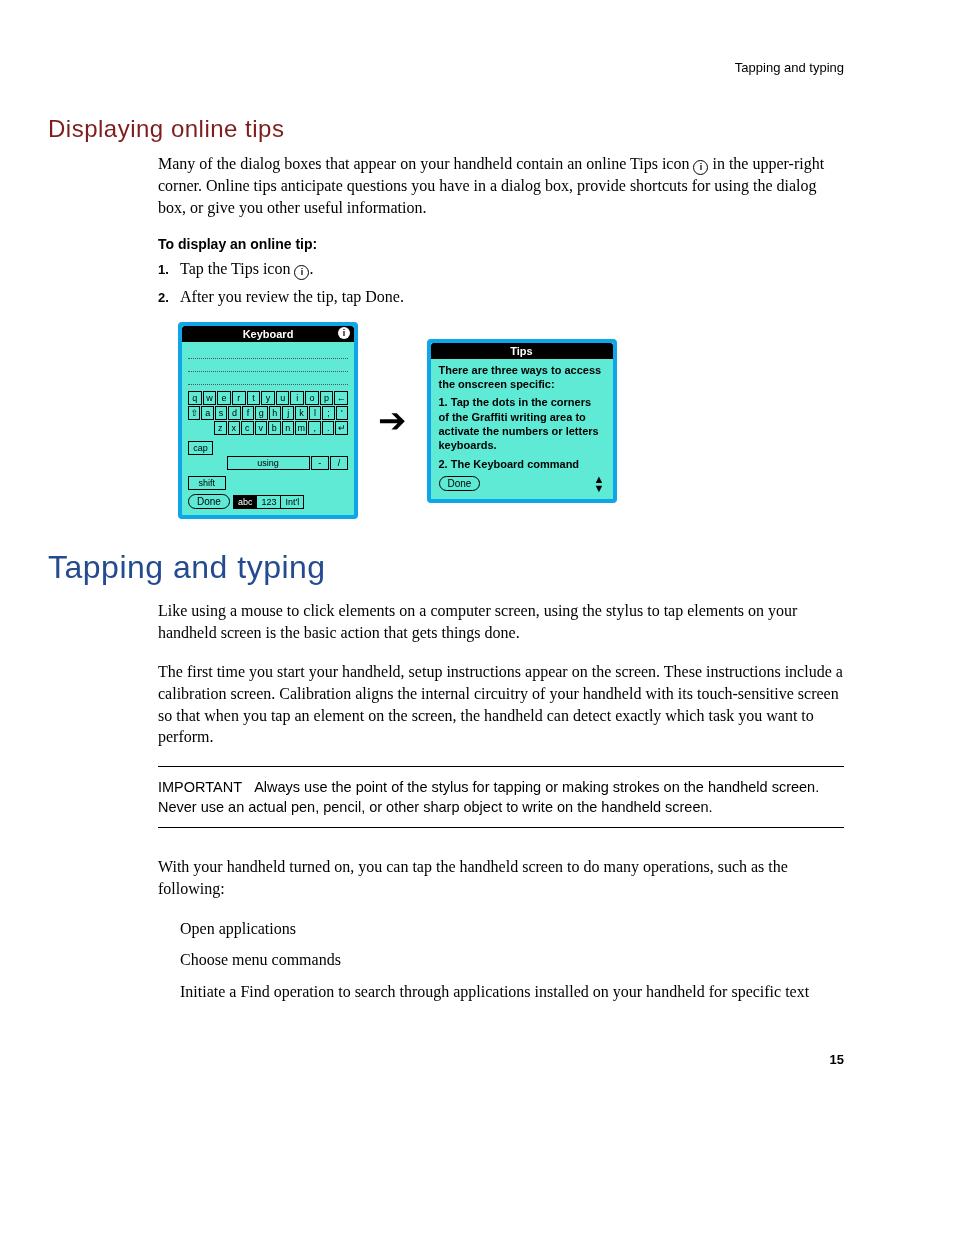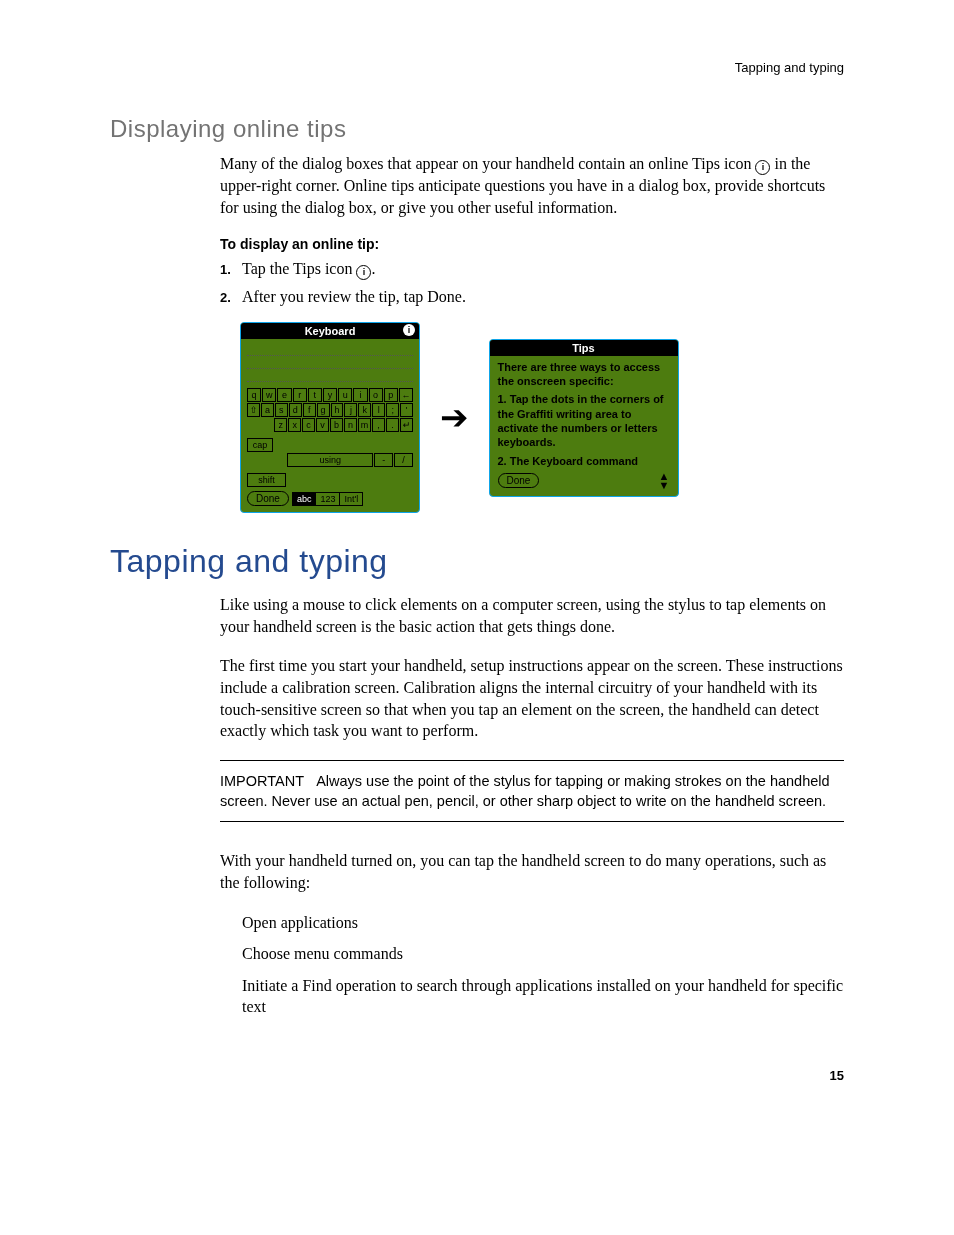--- a/index.html
+++ b/index.html
@@ -4,33 +4,33 @@
 <style>
   body {
     margin: 0;
     padding: 0;
     font-family: "Palatino Linotype", Palatino, "Book Antiqua", Georgia, serif;
     color: #000;
     background: #fff;
     width: 954px;
   }
   .page {
-    padding: 60px 110px 60px 110px;
+    padding: 60px 110px 60px 48px;
     box-sizing: border-box;
   }
   .running-head {
     text-align: right;
     font-family: Arial, Helvetica, sans-serif;
     font-size: 13px;
     margin-bottom: 40px;
   }
   h2.section-heading {
     font-family: Arial, Helvetica, sans-serif;
     font-weight: 400;
-    color: #737373;
+    color: #7f1d1d;
     font-size: 24px;
     margin: 0 0 10px 0;
     letter-spacing: 0.5px;
     font-stretch: condensed;
   }
   h1.section-title {
     font-family: Arial, Helvetica, sans-serif;
     font-weight: 400;
     color: #244a8f;
     font-size: 32px;
@@ -71,23 +71,23 @@
     flex: 0 0 22px;
     padding-top: 2px;
   }
   .figure-row {
     display: flex;
     align-items: center;
     gap: 20px;
     margin: 10px 0 20px 20px;
   }
   .palm-box {
-    border: 1px solid #0ea5e9;
+    border: 4px solid #0ea5e9;
     border-radius: 4px;
-    background: #4d7c0f;
+    background: #5eead4;
     font-family: Arial, Helvetica, sans-serif;
     font-size: 11px;
     box-sizing: border-box;
   }
   .pb-key {
     width: 180px;
     padding: 0 6px 6px 6px;
   }
   .pb-title {
     background: #000;

